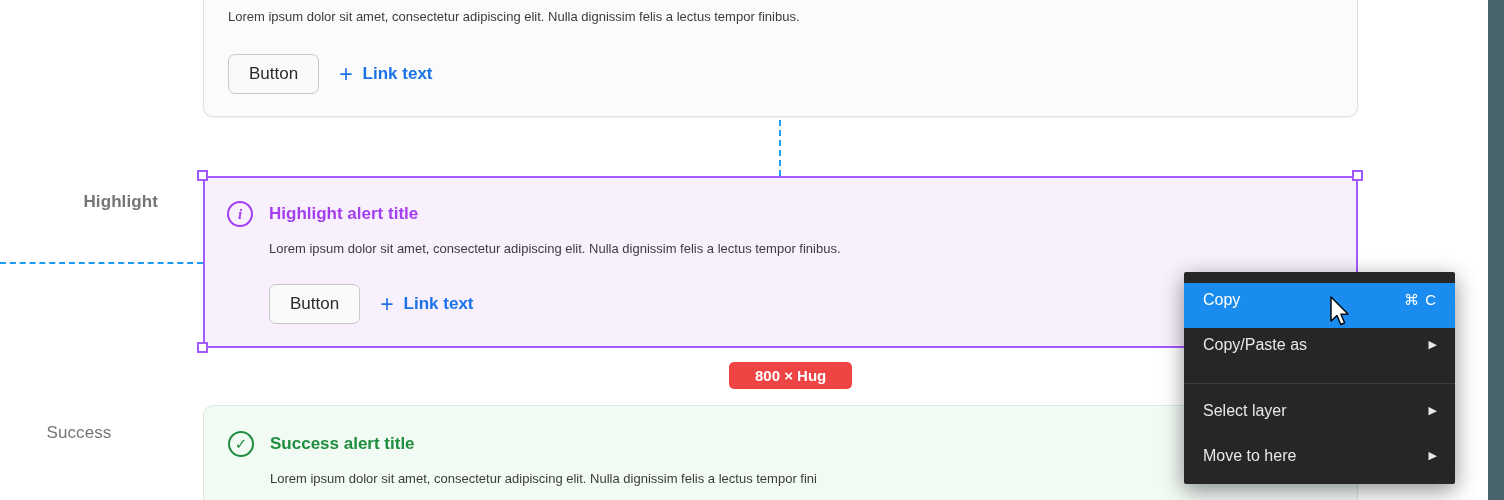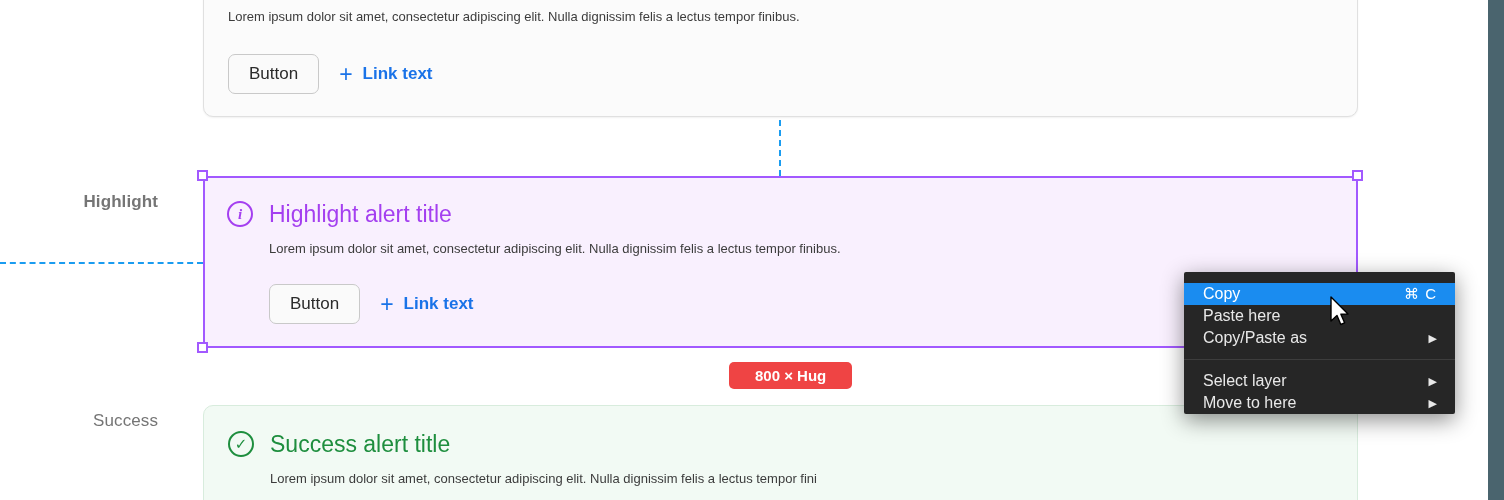--- a/index.html
+++ b/index.html
@@ -26,36 +26,36 @@
     position:absolute;left:0;top:262px;width:203px;height:0;
     border-top:2px dashed #1a9cf0;
   }
 
   
   .row-label{
     position:absolute;color:#757575;font-size:17px;
     letter-spacing:.1px;white-space:nowrap;text-align:right;
   }
   #label-highlight{left:0;width:158px;top:192px;font-weight:bold;}
-  #label-success{left:0;width:158px;top:411px;}
+  #label-success{left:0;width:158px;top:423px;text-align:center;}
 
   
   .alert{
     position:absolute;left:203px;width:1155px;
     box-sizing:border-box;border-radius:10px;
     background-image:radial-gradient(#e2e2e6 0.6px,transparent 0.6px);
     background-size:10px 10px;
   }
   .alert .inner{padding:0;}
   .alert-head{display:flex;align-items:flex-start;gap:16px;}
   .ic{
     width:26px;height:26px;flex:0 0 26px;border-radius:50%;
     box-sizing:border-box;display:flex;align-items:center;justify-content:center;
   }
-  .a-title{font-size:23px;font-weight:normal;line-height:26px;}
+  .a-title{font-size:17px;font-weight:bold;line-height:26px;}
   .a-body{
     font-size:13px;color:#3c3c3c;line-height:24px;
     white-space:nowrap;
   }
   .a-actions{display:flex;align-items:center;gap:20px;}
   .btn{
     box-sizing:border-box;
     border:1px solid #c9c9c9;border-radius:7px;
     background:#fafafa;
     padding:9px 20px;font-size:17px;color:#2b2b2b;
@@ -123,21 +123,21 @@
   
   .ctx-menu{
     position:absolute;left:1184px;top:272px;width:271px;
     background:#262626;border-radius:2px;
     box-shadow:0 6px 22px rgba(0,0,0,.45);
     padding:11px 0 0 0;box-sizing:border-box;
     color:#e8e8e8;font-size:16px;
   }
   .mi{
     display:flex;align-items:center;
-    height:22px;padding:0 18px 0 19px;white-space:nowrap;
+    height:33px;padding:0 18px 12px 19px;white-space:nowrap;
   }
   .mi .mi-label{flex:1;}
   .mi .mi-accel{color:#b9b9b9;font-size:15px;letter-spacing:1px;}
   .mi .mi-arrow{font-size:11px;color:#e8e8e8;}
   .mi.active{background:#1a8cf0;color:#ffffff;}
   .mi.active .mi-accel{color:#ffffff;}
   .mi-sep{height:1px;background:#3d3d3d;margin:10px 0 10px 0;}
 
   
   .cursor{position:absolute;left:1329px;top:296px;}
@@ -199,24 +199,20 @@
   <div class="handle" id="h-bl"></div>
   <div class="handle" id="h-br"></div>
   <div class="size-badge">800 × Hug</div>
 
   <div class="ctx-menu">
     <div class="mi active">
       <span class="mi-label">Copy</span>
       <span class="mi-accel">⌘ C</span>
     </div>
     <div class="mi">
-      <span class="mi-label">Paste here</span>
-      <span class="mi-accel"></span>
-    </div>
-    <div class="mi">
       <span class="mi-label">Copy/Paste as</span>
       <span class="mi-arrow">▶</span>
     </div>
     <div class="mi-sep"></div>
     <div class="mi">
       <span class="mi-label">Select layer</span>
       <span class="mi-arrow">▶</span>
     </div>
     <div class="mi">
       <span class="mi-label">Move to here</span>

